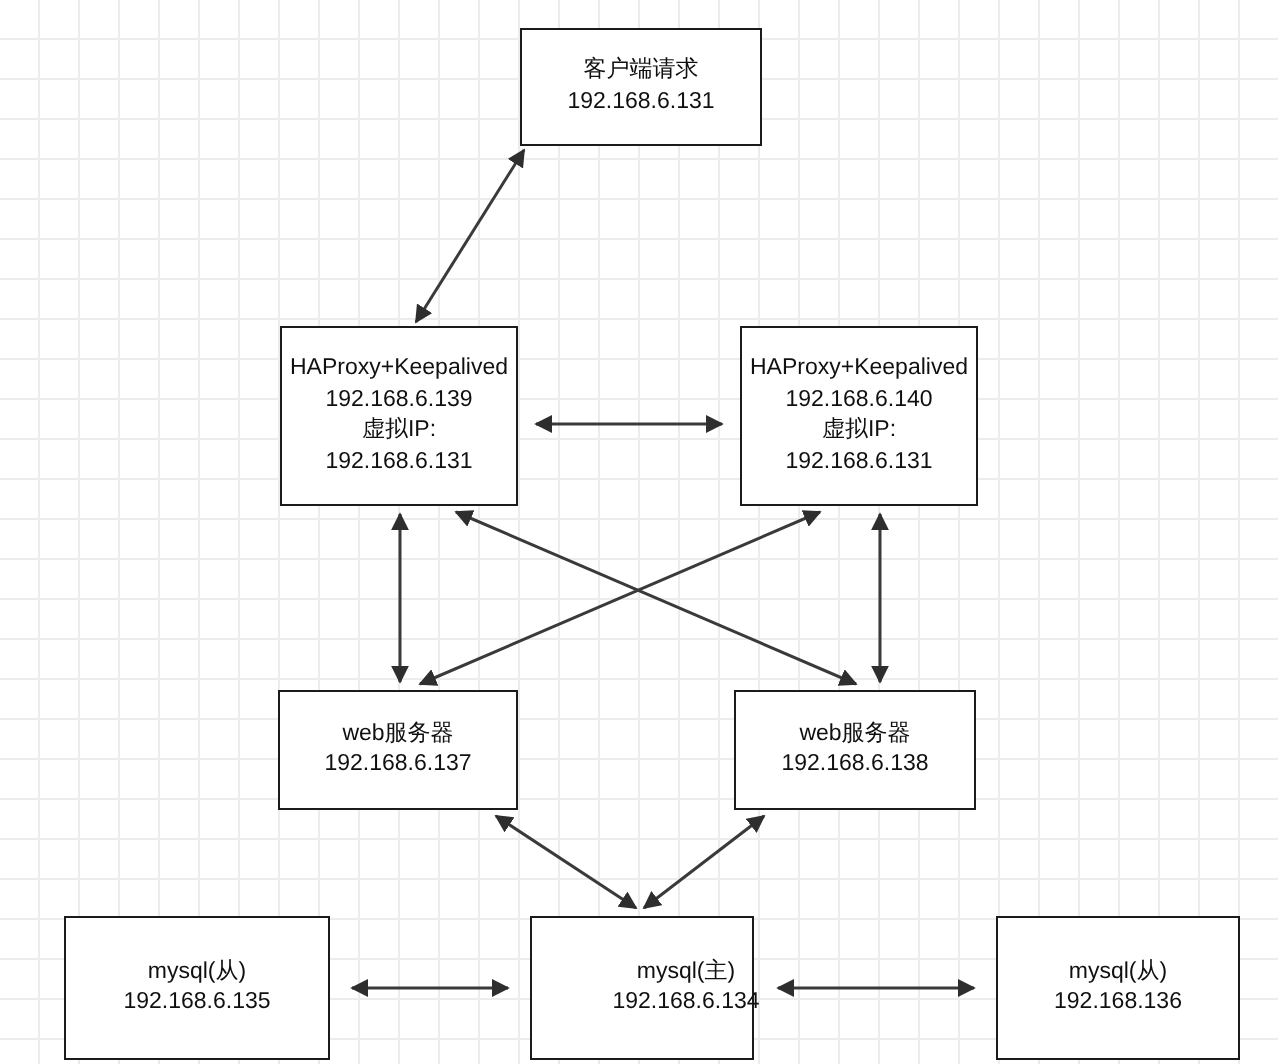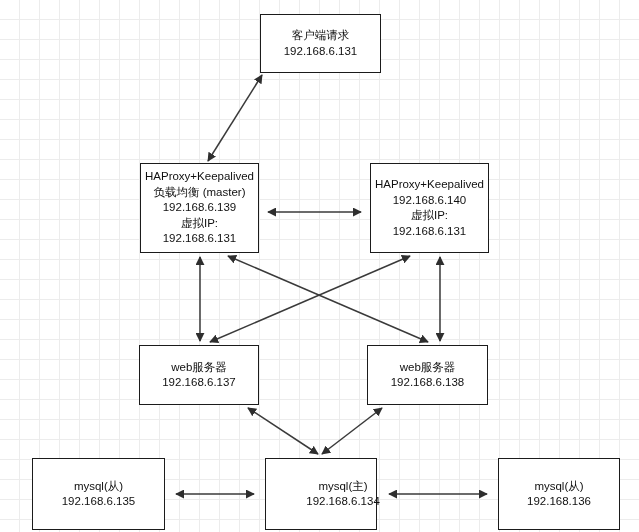--- a/index.html
+++ b/index.html
@@ -80,21 +80,20 @@
         <line x1="389" y1="494" x2="487" y2="494" stroke="#3a3a3a" stroke-width="1.5" marker-end="url(#arrow-end)" marker-start="url(#arrow-start)"></line>
       </g>
   </svg>
   <div id="node-layer">
       <div class="node" style="left: 260px; top: 14px; width: 121px; height: 59px; border-color: rgb(27, 27, 27);">
         <span class="line">客户端请求</span>
         <span class="line">192.168.6.131</span>
       </div>
       <div class="node" style="left: 140px; top: 163px; width: 119px; height: 90px; border-color: rgb(27, 27, 27);">
         <span class="line">HAProxy+Keepalived</span>
-        <span class="line">负载均衡 (master)</span>
         <span class="line">192.168.6.139</span>
         <span class="line">虚拟IP:</span>
         <span class="line">192.168.6.131</span>
       </div>
       <div class="node" style="left: 370px; top: 163px; width: 119px; height: 90px; border-color: rgb(27, 27, 27);">
         <span class="line">HAProxy+Keepalived</span>
         <span class="line">192.168.6.140</span>
         <span class="line">虚拟IP:</span>
         <span class="line">192.168.6.131</span>
       </div>

